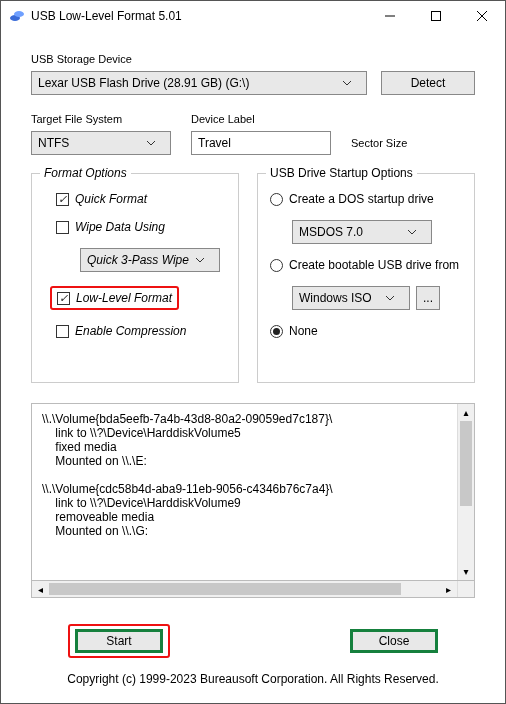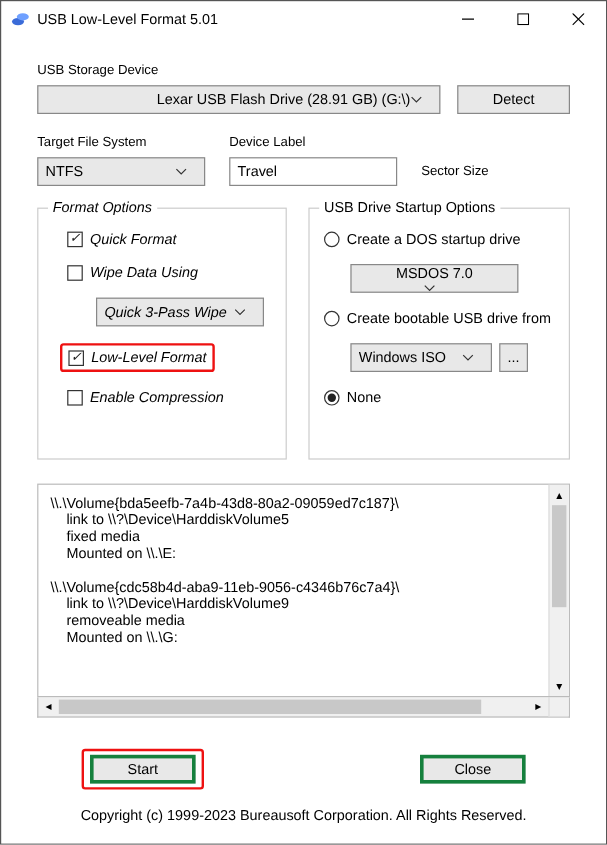--- a/index.html
+++ b/index.html
@@ -75,21 +75,21 @@
           <line x1="0" y1="0" x2="10" y2="10" stroke="#000"></line>
           <line x1="10" y1="0" x2="0" y2="10" stroke="#000"></line>
         </svg>
     </div>
   </div>
 
   <div class="client">
 
     <div class="label">USB Storage Device</div>
     <div class="row">
-      <div class="select" style="flex:1;text-align:right;">
+      <div class="select" style="flex:1;">
         <span class="sel-text">Lexar USB Flash Drive (28.91 GB) (G:\)</span>
         <span class="chev">
             <svg class="chev-svg" width="10" height="6">
               <polyline points="1,1 5,5 9,1" fill="none" stroke="#333"></polyline>
             </svg>
           </span>
       </div>
       <div class="btn" style="width:94px;">Detect</div>
     </div>
 
@@ -150,21 +150,21 @@
         </div>
       </div>
 
       <div class="group" style="flex:1; height:210px;">
         <div class="legend">USB Drive Startup Options</div>
         <div style="display:flex; flex-direction:column; gap:14px; padding-top:2px;">
           <div class="radioitem">
             <span class="radio"></span>
             <span>Create a DOS startup drive</span>
           </div>
-          <div class="select" style="margin-left:22px; width:140px;flex-direction:column;">
+          <div class="select" style="margin-left:22px; width:140px;">
             <span class="sel-text">MSDOS 7.0</span>
             <span class="chev">
                 <svg class="chev-svg" width="10" height="6">
                   <polyline points="1,1 5,5 9,1" fill="none" stroke="#333"></polyline>
                 </svg>
               </span>
           </div>
           <div class="radioitem">
             <span class="radio"></span>
             <span>Create bootable USB drive from</span>

